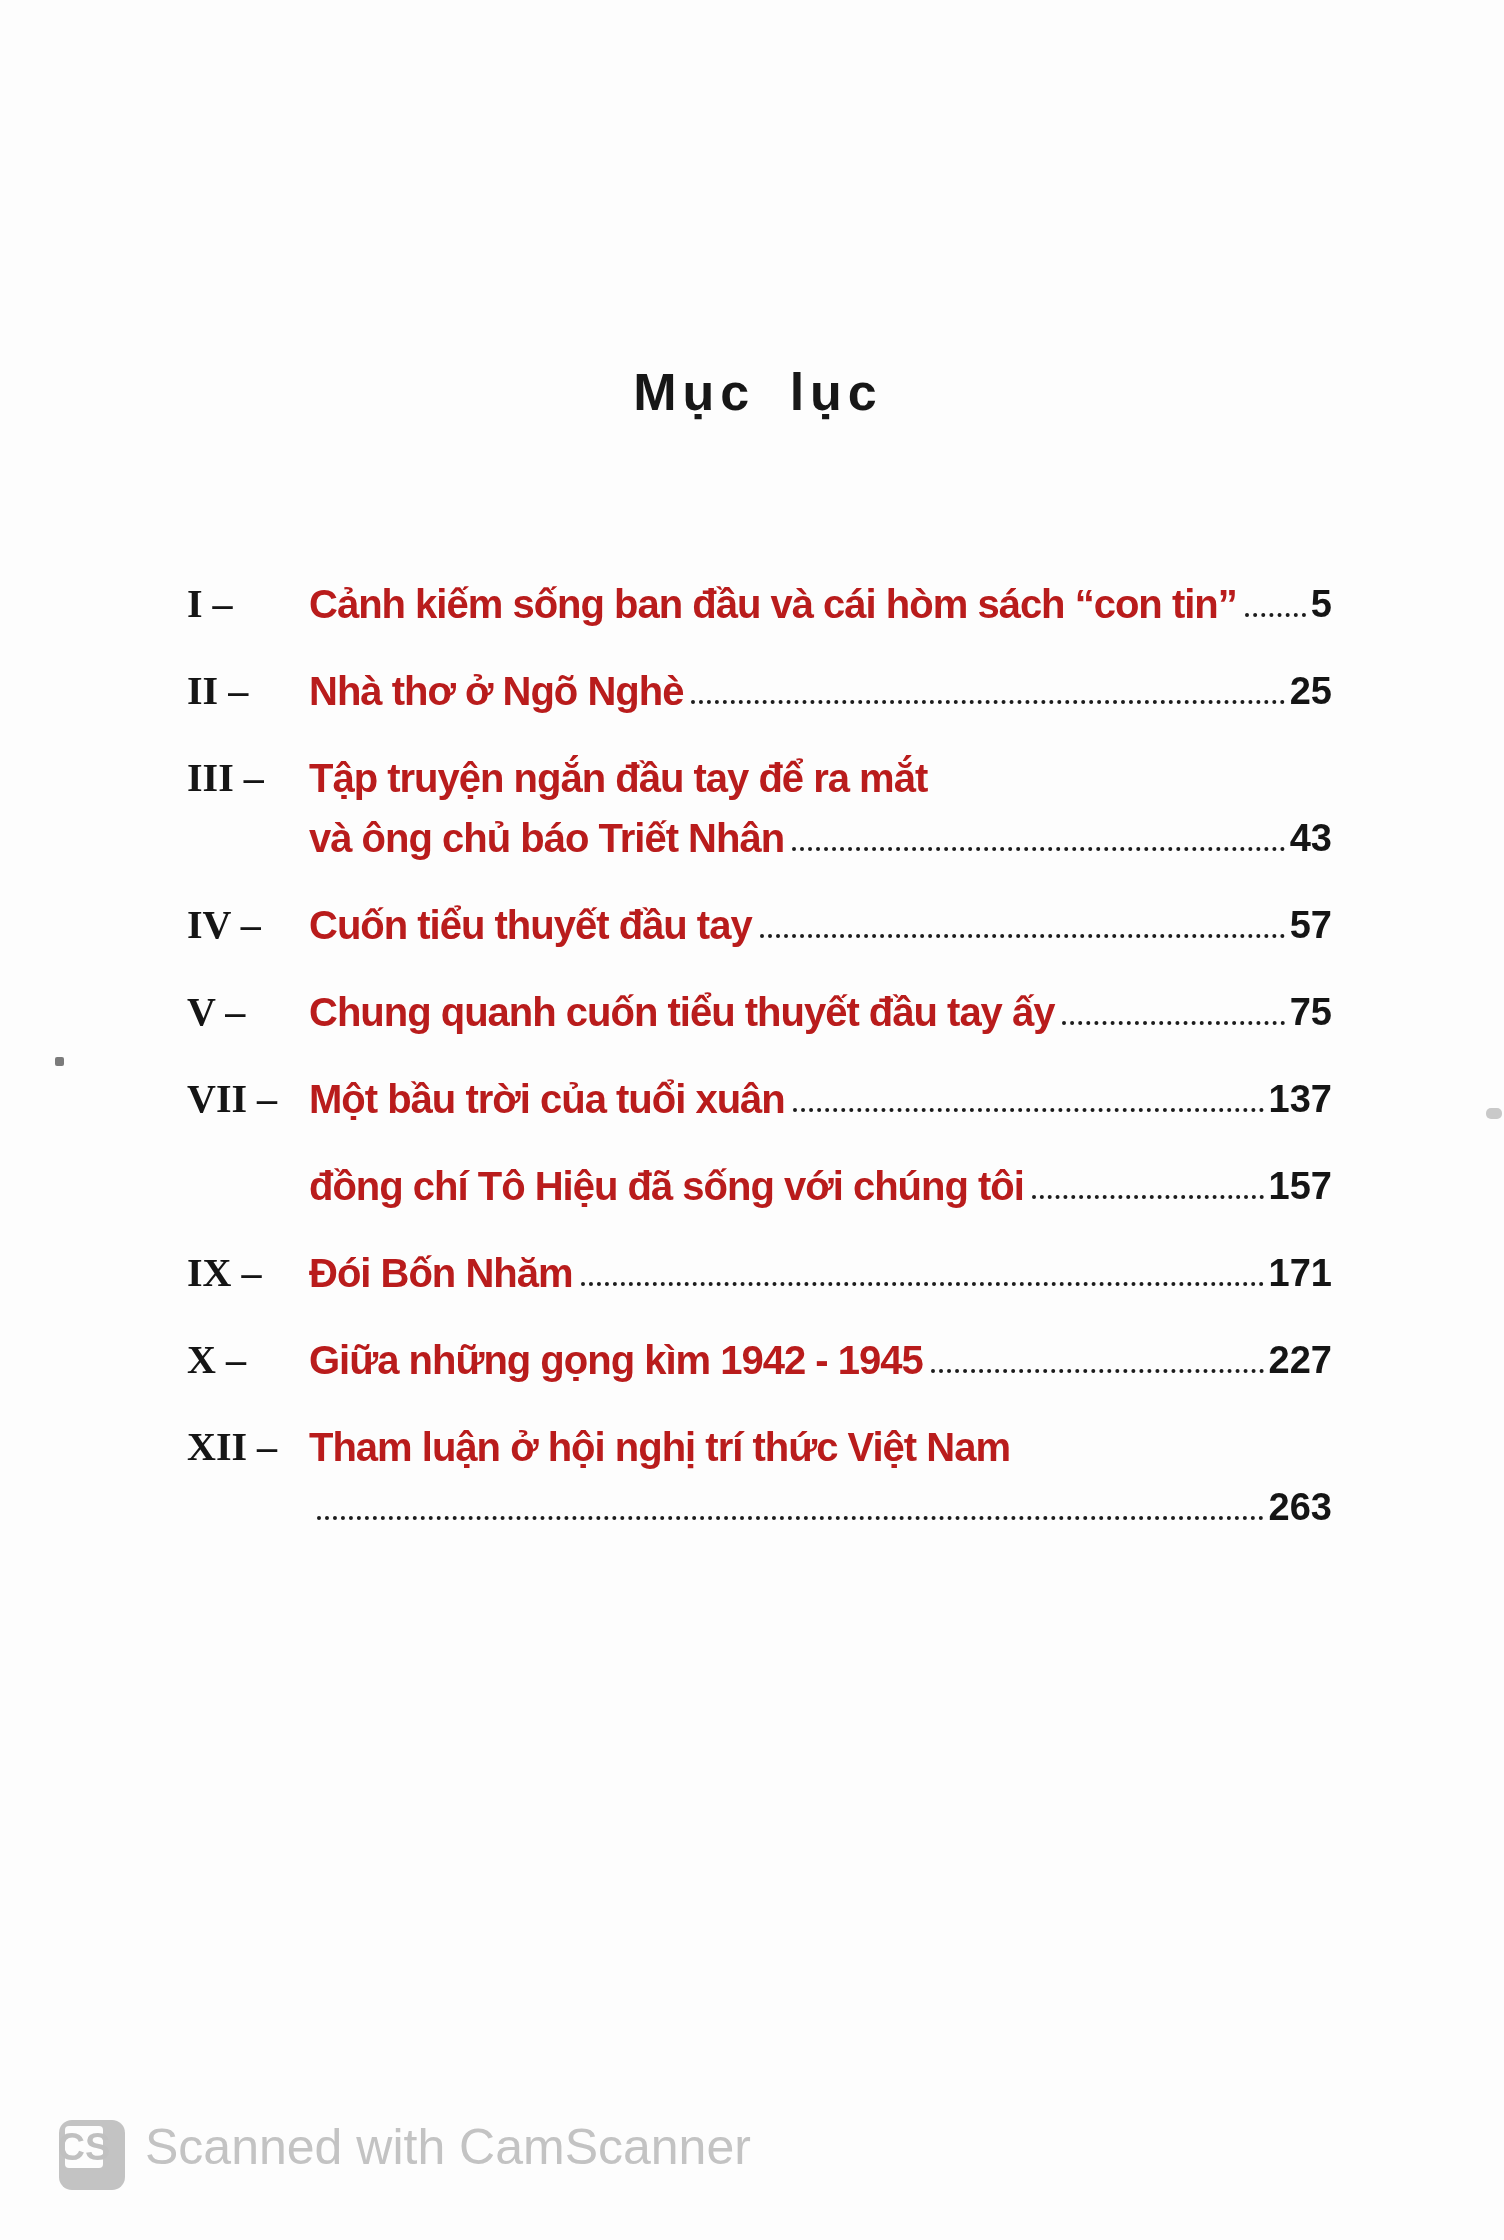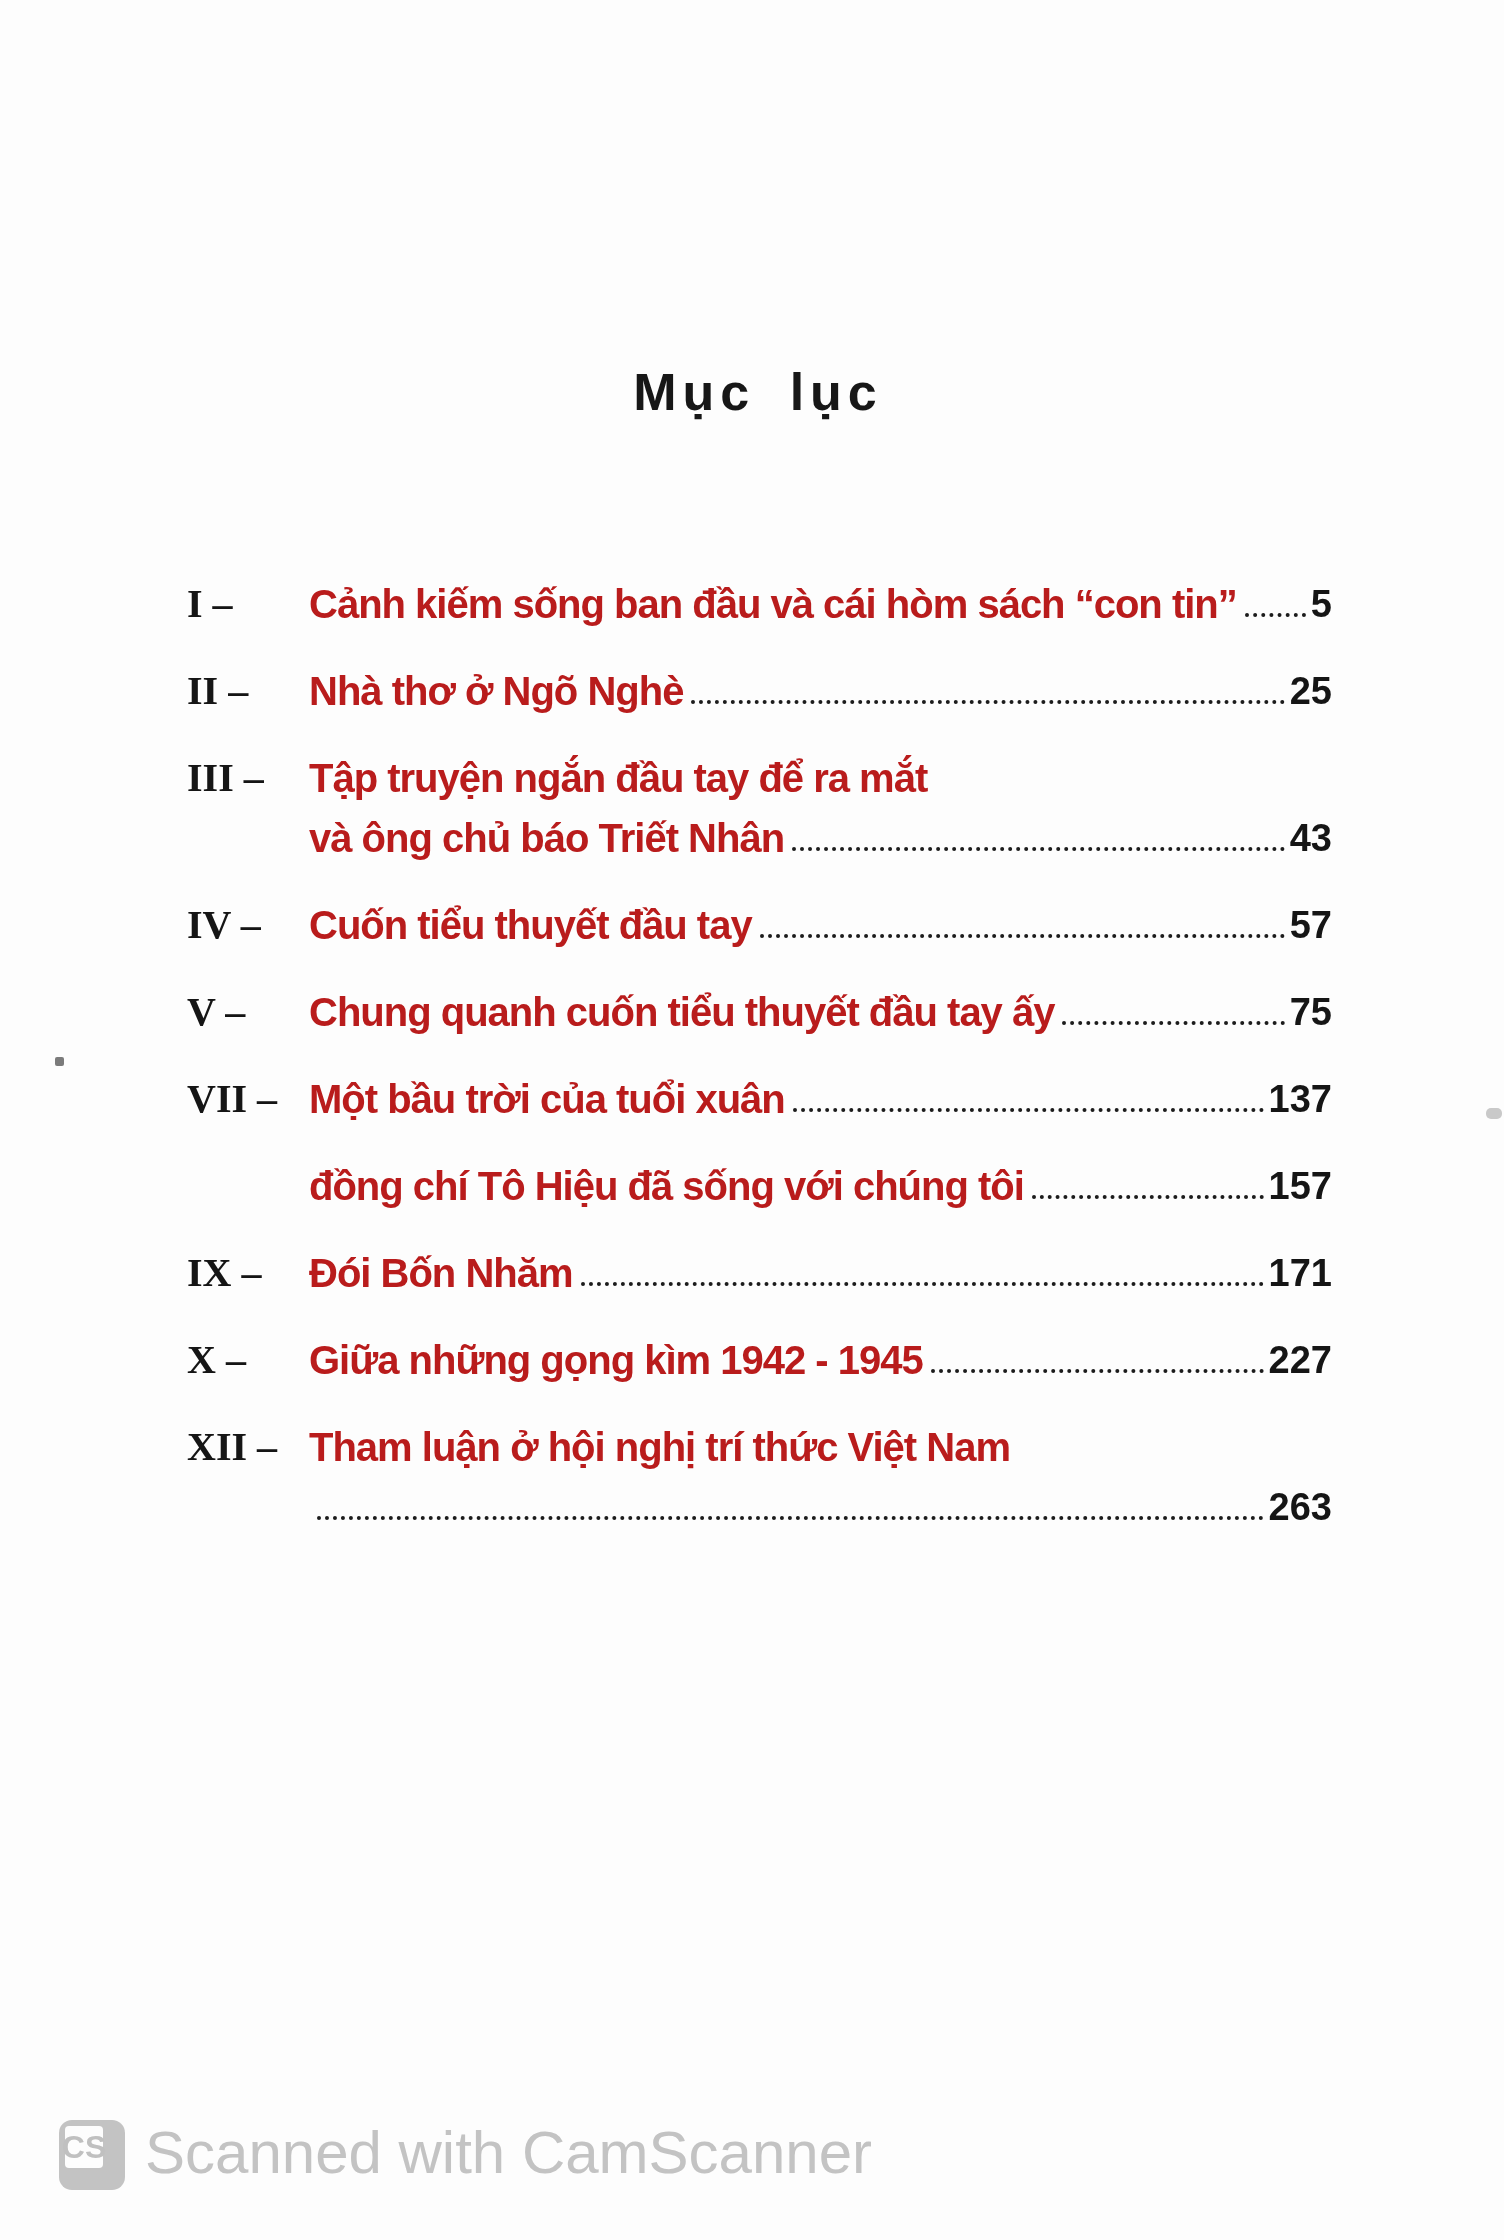--- a/index.html
+++ b/index.html
@@ -100,29 +100,29 @@
   }
   .cs-inner {
     position: absolute;
     left: 6px; top: 6px; right: 22px;
     height: 42px;
     background: #fdfdfd;
     border-radius: 4px;
     display: flex;
     align-items: center;
     justify-content: center;
-    font-size: 32px;
+    font-size: 38px;
     font-weight: 700;
     letter-spacing: 0;
     color: #c0c0c0;
   }
   .cs-text {
     position: absolute;
     left: 145px; top: 6px;
-    font-size: 60px;
+    font-size: 50px;
     font-weight: 400;
     color: #c3c3c3;
     letter-spacing: 0;
   }
 </style>
 </head>
 <body>
 
 <div class="page">
 

